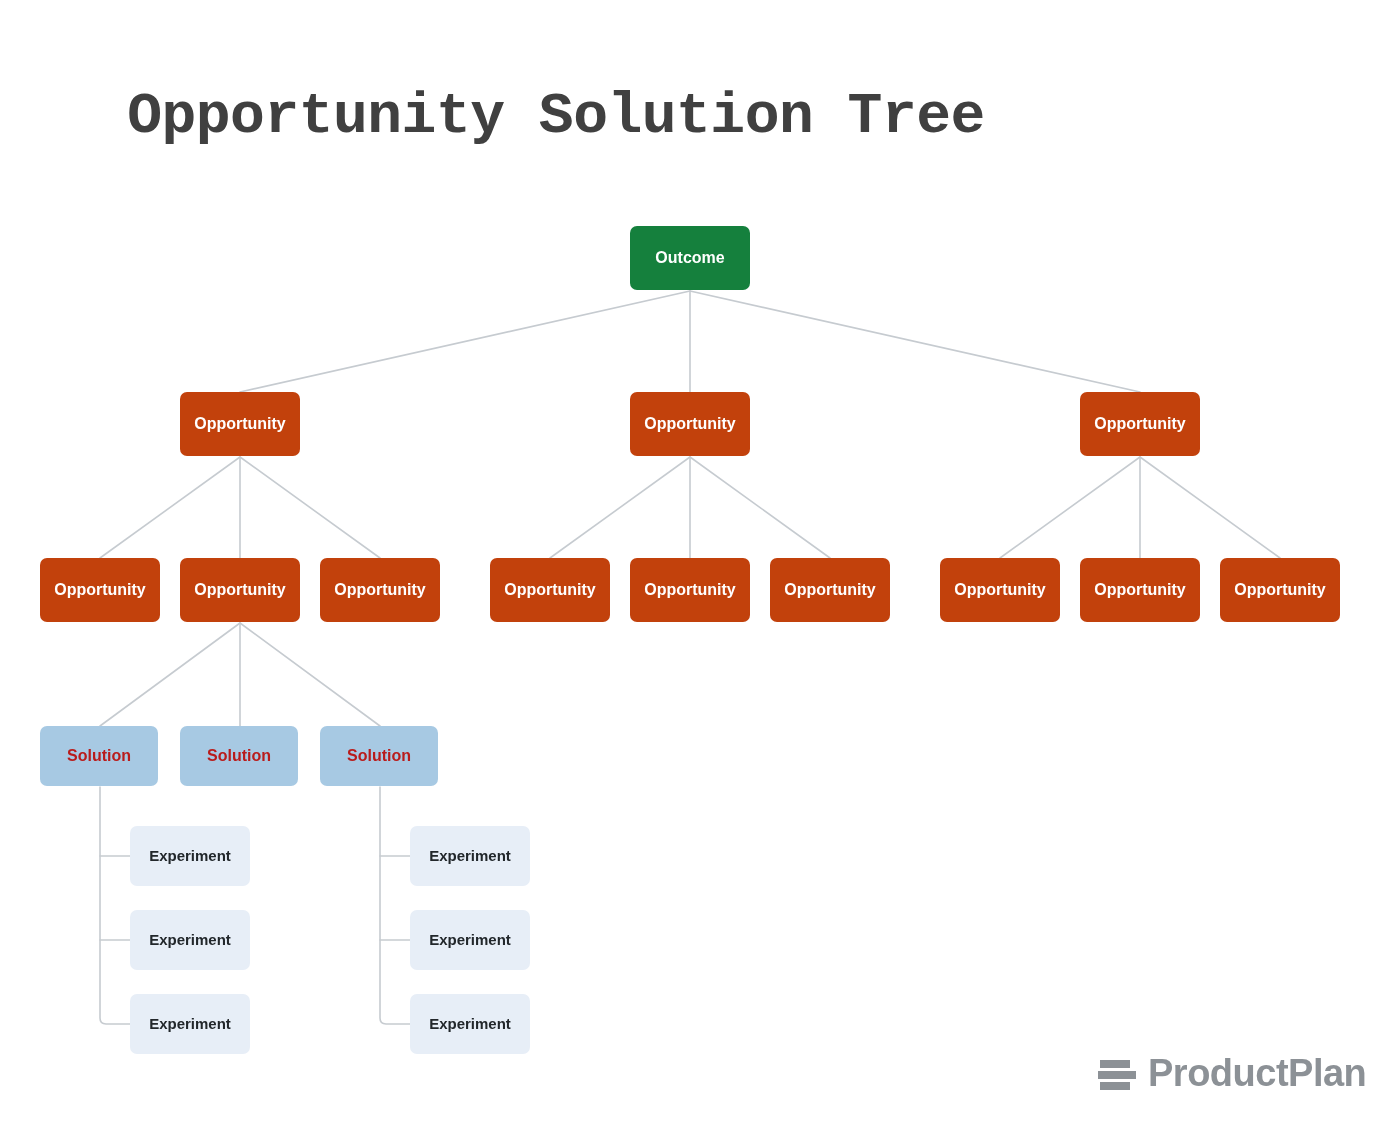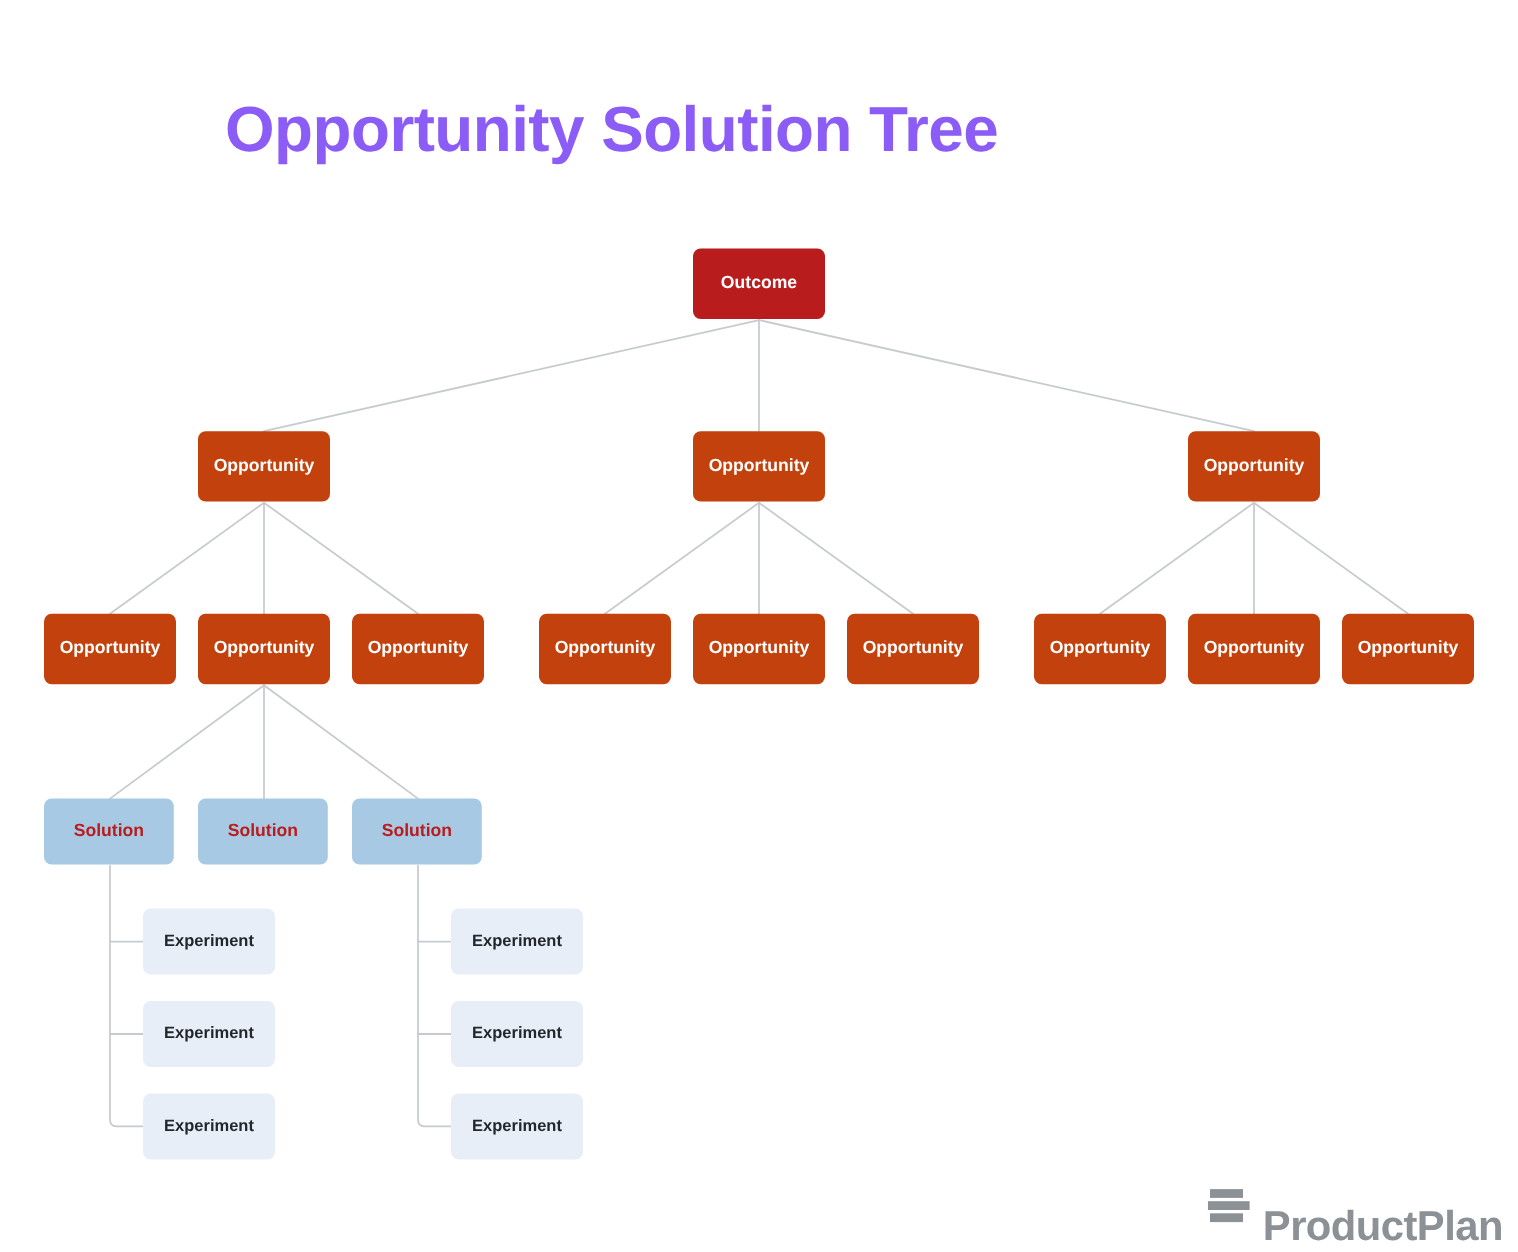--- a/index.html
+++ b/index.html
@@ -17,22 +17,22 @@
 
   #diagram-title {
     position: absolute;
     top: 84px;
     left: 0;
     width: 1112px;
     text-align: center;
     font-size: 58px;
     font-weight: bold;
     letter-spacing: -0.5px;
-    color: #8b5cf6;
-    font-family: Liberation Sans, sans-serif;
+    color: #404040;
+    font-family: Liberation Mono, monospace;
   }
 
   #tree-canvas {
     position: absolute;
     top: 0;
     left: 0;
     width: 1380px;
     height: 1138px;
   }
 
@@ -48,21 +48,21 @@
     box-sizing: border-box;
     display: flex;
     align-items: center;
     justify-content: center;
     border-radius: 7px;
     text-align: center;
     line-height: 1.1;
   }
 
   .node-outcome {
-    background: #b91c1c;
+    background: #15803d;
     color: #ffffff;
     font-size: 16px;
     font-weight: bold;
   }
 
   .node-opportunity {
     background: #c2410c;
     color: #ffffff;
     font-size: 16px;
     font-weight: bold;
@@ -92,21 +92,20 @@
   }
   #brand-logo .logo-mark {
     display: block;
   }
   #brand-logo .logo-word {
     font-size: 38px;
     font-weight: bold;
     color: #8c9196;
     letter-spacing: -0.5px;
     font-family: "Liberation Sans", sans-serif;
-    margin-top: 42px;
   }
 </style>
 </head>
 <body>
 
 <div id="diagram-title">Opportunity Solution Tree</div>
 
 <div id="tree-canvas">
 
   <svg class="connector-layer" width="1380" height="1138" aria-hidden="true">

